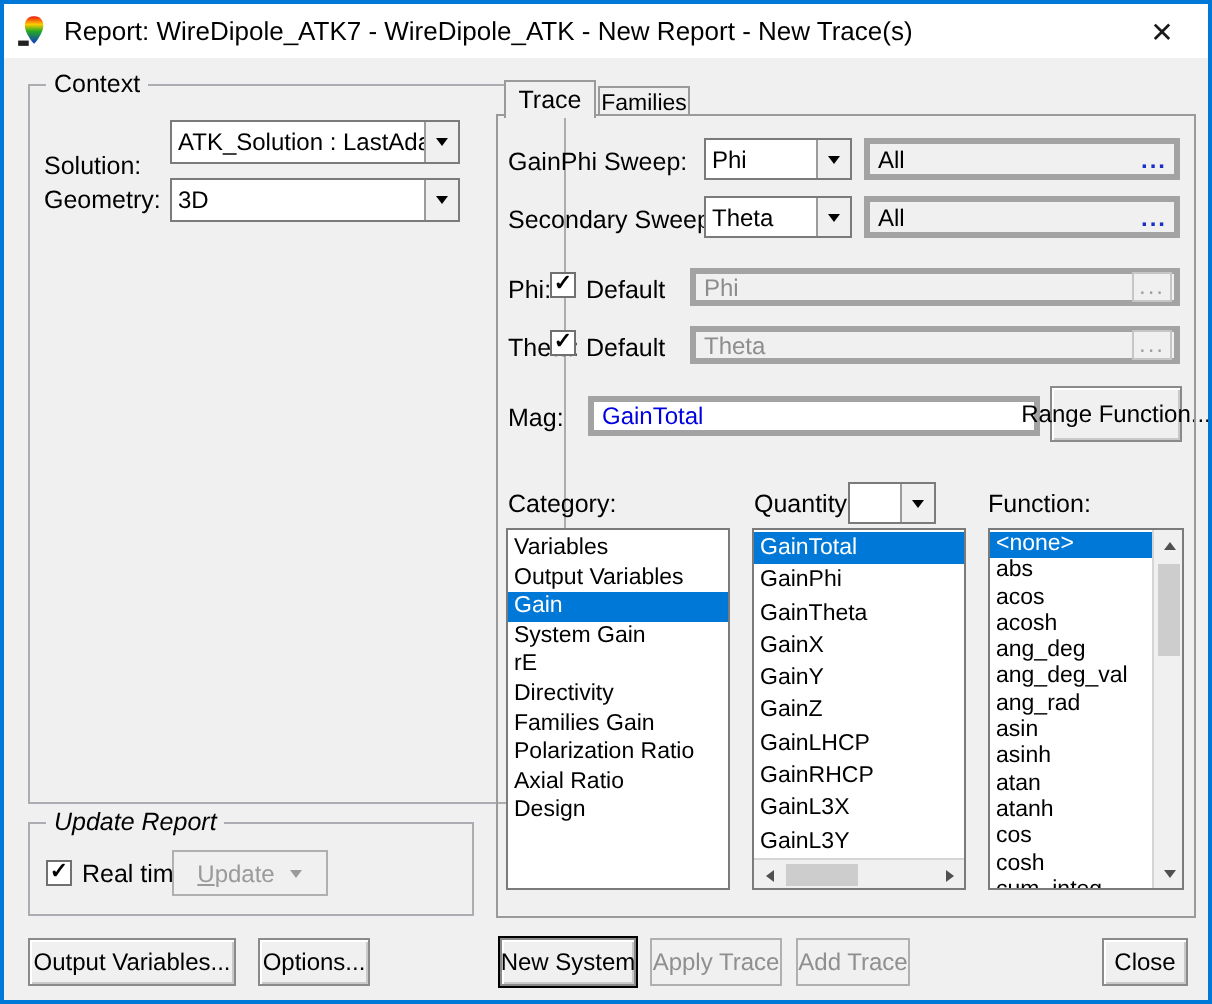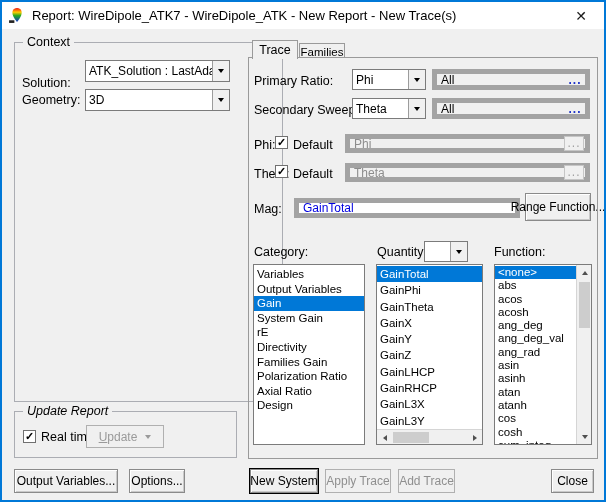--- a/index.html
+++ b/index.html
@@ -17,21 +17,21 @@
     display:flex; align-items:center; justify-content:center; font-size:14px; color:#1a1a1a; cursor:default; }
   
   .label { position:absolute; white-space:nowrap; font-size:12.5px; }
   .groupbox { position:absolute; border:1px solid #abadb3; }
   .group-label { position:absolute; top:-8px; left:8px; background:#f0f0f0; padding:0 4px; font-size:12.5px; }
   .combo { position:absolute; background:#fff; border:1px solid #7b7b7b; display:flex; align-items:center; overflow:hidden; }
   .combo-text { flex:1; padding:0 3px; white-space:nowrap; overflow:hidden; font-size:12px; }
   .combo-btn { width:17px; align-self:stretch; background:#f0f0f0; border-left:1px solid #9c9c9c;
     display:flex; align-items:center; justify-content:center; }
   .tri-down { width:0; height:0; border-left:3.5px solid transparent; border-right:3.5px solid transparent; border-top:4.5px solid #000; }
-  .field { position:absolute; border:5px solid #a3a3a3; background:#f0f0f0; display:flex; align-items:center; font-size:12px; }
+  .field { position:absolute; border:3px solid #a3a3a3; background:#f0f0f0; display:flex; align-items:center; font-size:12px; }
   .field .ftext { flex:1; padding:0 4px; white-space:nowrap; overflow:hidden; }
   .field.disabled .ftext { color:#8d8d8d; }
   .field.white { background:#fff; }
   .more { width:20px; text-align:center; font-weight:bold; letter-spacing:1px; color:var(--link); }
   .more.dim { color:#a0a0a0; font-weight:normal; border:1px solid #c6c6c6; background:#f0f0f0; height:15px; line-height:13px; margin-right:1px; }
   .checkbox { position:absolute; width:13px; height:13px; background:#fff; border:1px solid #707070;
     display:flex; align-items:center; justify-content:center; }
   .checkbox .mark { font-size:11px; font-weight:bold; line-height:11px; margin-top:-1px; }
   .btn { position:absolute; background:#f0f0f0; border:1px solid #8a8a8a; color:#000;
     box-shadow: inset 1px 1px 0 #ffffff, inset -1px -1px 0 #c9c9c9;
@@ -112,21 +112,21 @@
   </div>
 
   <div class="tab active" style="left:250px; top:38px; width:46px; height:19px;">
     <span>Trace</span>
   </div>
   <div class="tab" style="left:297px; top:41px; width:46px; height:14px;">
     <span style="font-size:11.5px">Families</span>
   </div>
   <div class="tab-panel"></div>
 
-  <div class="label" style="left:252px; top:72px;">Primary Ratio:</div>
+  <div class="label" style="left:252px; top:72px;">GainPhi Sweep:</div>
   <div class="combo" style="left:350px; top:67px; width:74px; height:21px;">
     <span class="combo-text">Phi</span>
     <span class="combo-btn">
         <span class="tri-down"></span>
       </span>
   </div>
   <div class="field" style="left:430px; top:67px; width:158px; height:21px;">
     <span class="ftext">All</span>
     <span class="more">...</span>
   </div>

